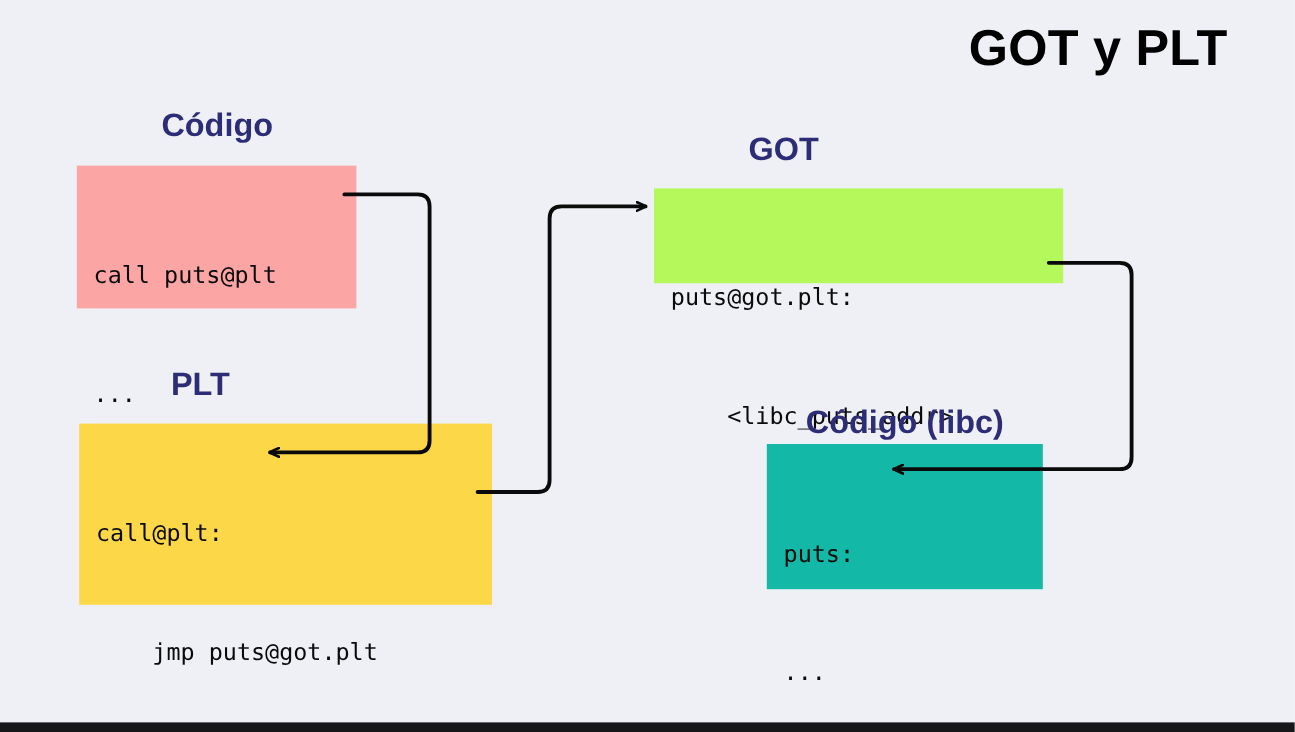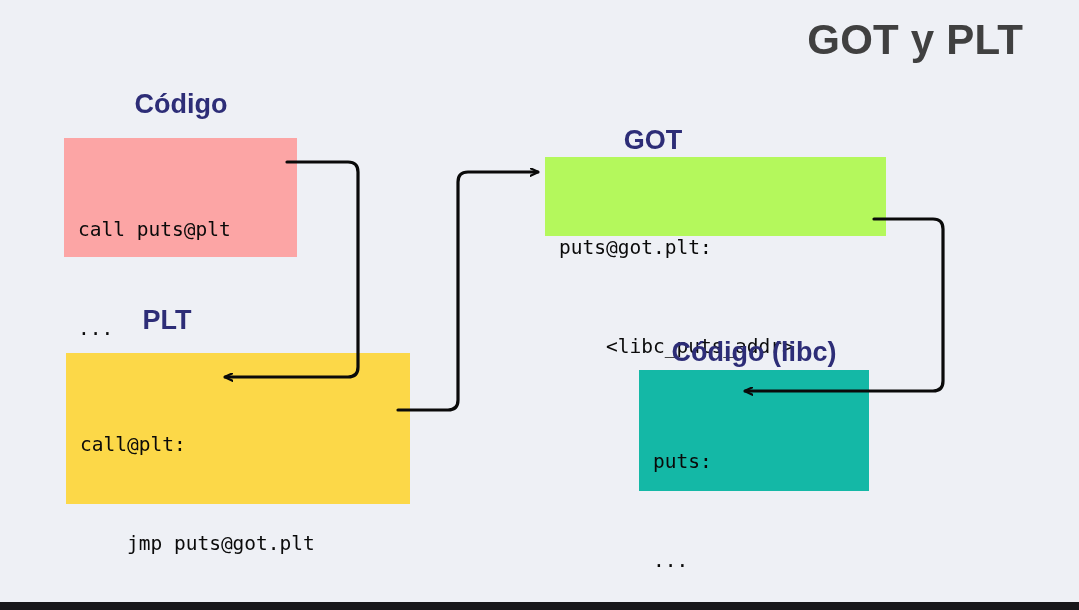--- a/index.html
+++ b/index.html
@@ -18,21 +18,21 @@
     overflow: hidden;
     box-sizing: border-box;
     border-bottom: 8px solid #17171a;
   }
   .slide-title {
     position: absolute;
     right: 56px;
     top: 16px;
     font-size: 42px;
     font-weight: bold;
-    color: #404040;
+    color: #000000;
     letter-spacing: 0.2px;
     white-space: nowrap;
   }
   .heading {
     position: absolute;
     font-size: 27px;
     font-weight: bold;
     color: #2d2d77;
     white-space: nowrap;
     transform: translateX(-50%);
@@ -93,21 +93,21 @@
   </div>
 
   <div class="heading" style="left:167px; top:305px;">PLT</div>
   <div class="code-box" id="box-plt">
     <div class="line">call@plt:</div>
     <div class="line">    jmp puts@got.plt</div>
     
     
   </div>
 
-  <div class="heading" style="left:653px; top:109px;margin-top:16px;">GOT</div>
+  <div class="heading" style="left:653px; top:109px;">GOT</div>
   <div class="code-box" id="box-got">
     <div class="line">puts@got.plt:</div>
     <div class="line">    &lt;libc_puts_addr&gt;</div>
   </div>
 
   <div class="heading" style="left:754px; top:325px;margin-top:12px;">Código (libc)</div>
   <div class="code-box" id="box-libc">
     <div class="line">puts:</div>
     <div class="line">...</div>
     

